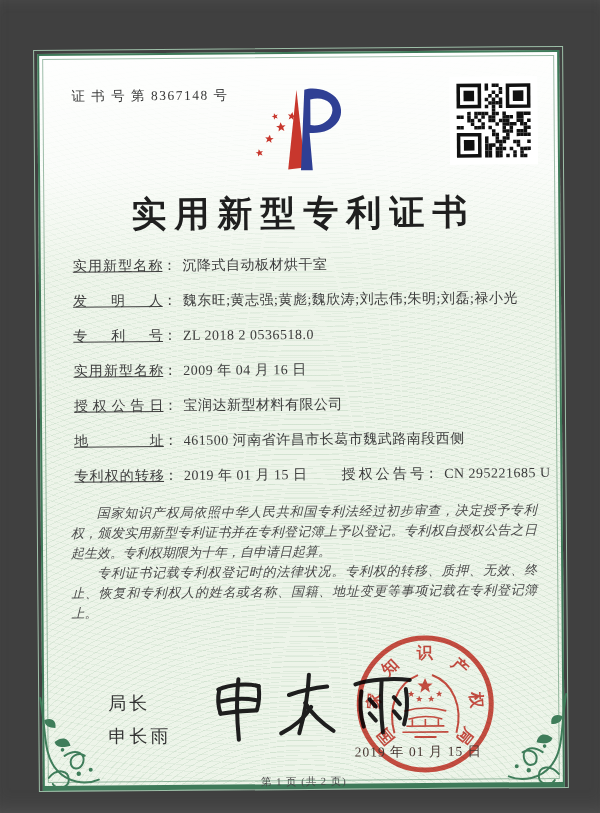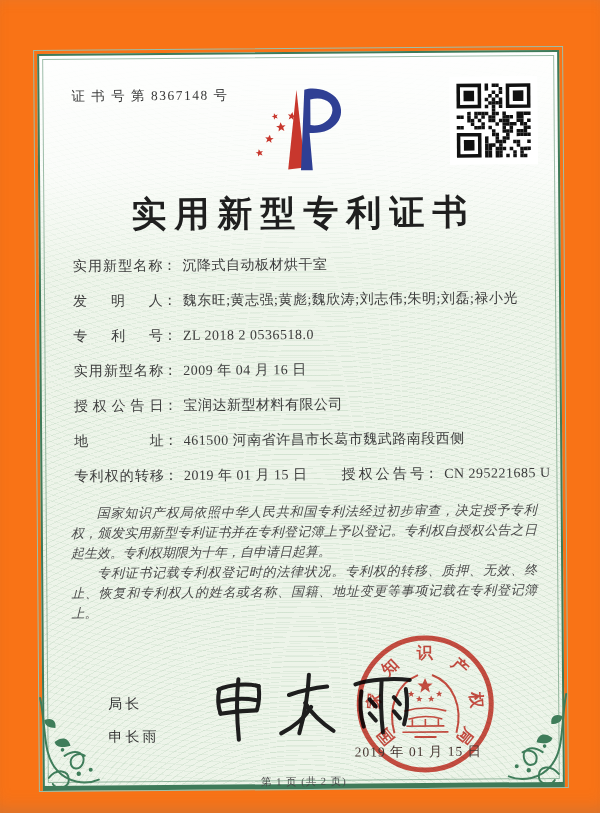--- a/index.html
+++ b/index.html
@@ -3,21 +3,21 @@
 <meta charset="utf-8">
 <style>
   html,body{margin:0;padding:0;}
   body{
     width:600px;height:813px;
     background:#f6f6f3;
     font-family:"Liberation Serif","DejaVu Serif",serif;
     position:relative;overflow:hidden;
   }
   .photo{
-    position:absolute;inset:0;background:#f97316;
+    position:absolute;inset:0;background:#404040;
     box-shadow:inset 0 -14px 22px -16px rgba(120,120,120,.45), inset 0 10px 18px -16px rgba(150,150,150,.3);
   }
   
   .cert{
     position:absolute;left:40px;top:52px;width:522px;height:737px;
     box-sizing:border-box;
     border:2px solid #3e7a59;
     border-bottom-width:5px;
     transform:rotate(-0.45deg);
     background:
@@ -40,34 +40,34 @@
   .qr{position:absolute;left:410px;top:24px;width:88px;height:88px;background:#fff;}
   .qr svg{display:block;width:88px;height:88px;}
   .title{
     position:absolute;left:0;right:0;top:136px;margin:0;
     text-align:center;font-size:35px;font-weight:bold;color:#1f1f1f;
     letter-spacing:8px;text-indent:8px;
   }
   
   .fields{position:absolute;left:32px;right:26px;top:200px;font-size:14px;color:#3d3d3d;}
   .frow{line-height:21px;margin-bottom:14px;white-space:nowrap;}
-  .lab{display:inline-block;width:6.4em;text-align:justify;text-align-last:justify;vertical-align:top;}
+  .lab{display:inline-block;width:6.4em;text-align:justify;text-align-last:justify;vertical-align:top;text-decoration:underline;}
   .colon{display:inline-block;margin-right:6px;}
   .frow .val{letter-spacing:.5px;}
   .frow-split .pair2{margin-left:34px;}
   .lab2{display:inline-block;width:5.9em;text-align:justify;text-align-last:justify;vertical-align:top;font-family:Liberation Serif, serif;}
   
   .paras{
     position:absolute;left:28px;width:466px;top:448px;
     font-size:13px;line-height:20px;color:#4c4c4c;
     font-style:italic;text-align:justify;
   }
   .paras p{margin:0;text-indent:2em;}
   
-  .sig-titles{position:absolute;left:64px;top:632px;font-size:14px;color:#333;letter-spacing:3px;line-height:33px;}
+  .sig-titles{position:absolute;left:64px;top:632px;font-size:18px;color:#333;letter-spacing:3px;line-height:33px;}
   .sig-hand{position:absolute;left:148px;top:610px;width:252px;height:92px;}
   
   .seal{position:absolute;left:308px;top:578px;width:146px;height:146px;opacity:.9;mix-blend-mode:multiply;}
   .seal-date{
     position:absolute;left:310px;top:690px;font-size:13.5px;color:#473732;
     letter-spacing:1px;white-space:nowrap;
   }
   
   .page-footer{
     position:absolute;left:0;right:0;top:721px;text-align:center;

